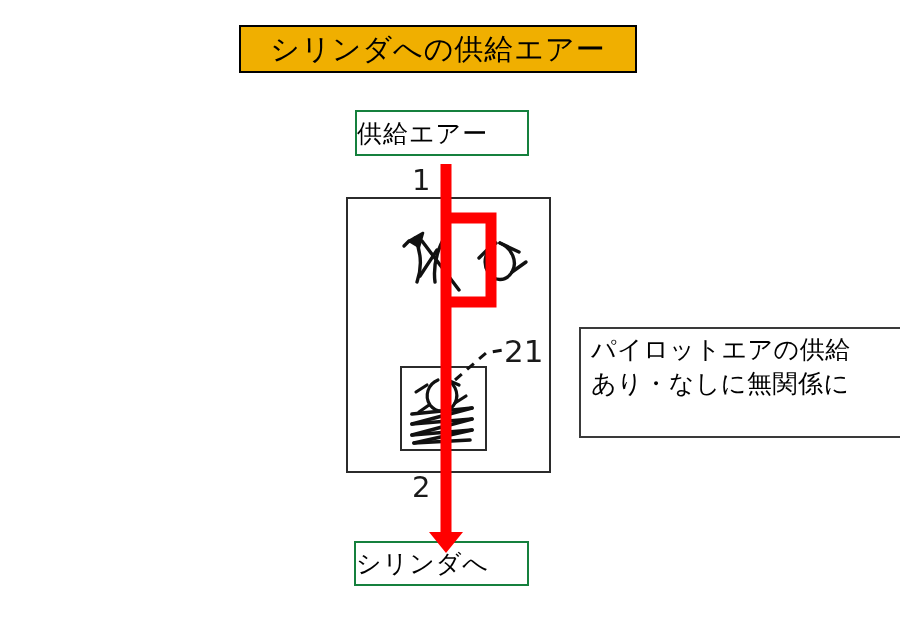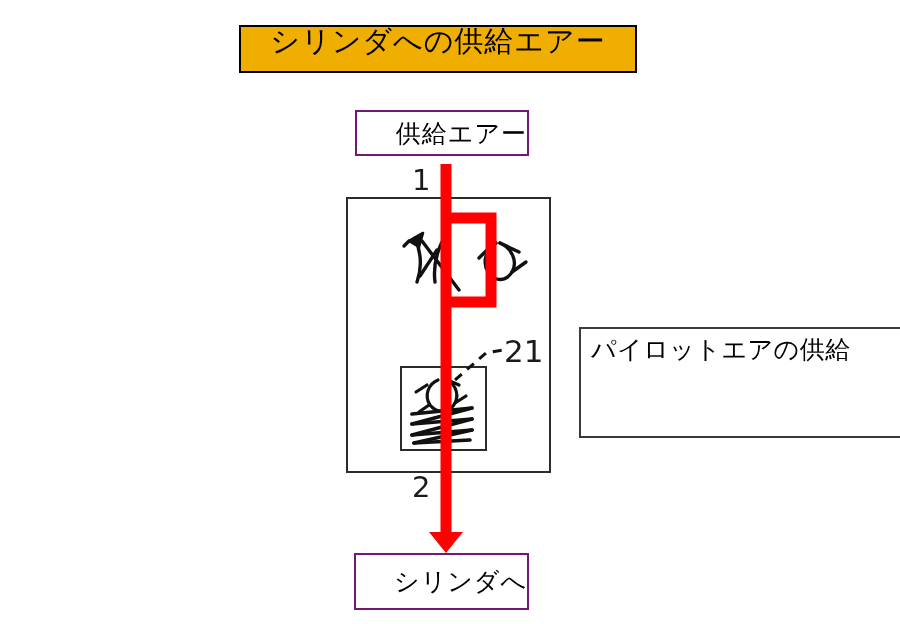--- a/index.html
+++ b/index.html
@@ -22,57 +22,58 @@
   
   #title-banner {
     left: 239px;
     top: 25px;
     width: 398px;
     height: 48px;
     background: #F0AF00;
     border: 2px solid #000000;
     box-sizing: border-box;
     display: flex;
+    align-items: center;
     justify-content: center;
   }
   #title-banner .label {
     font-size: 29px;
     line-height: 1;
     letter-spacing: 1px;
     white-space: nowrap;
   }
 
   
   .label-box {
-    border: 2px solid #701a75;
+    border: 2px solid #15803d;
     box-sizing: border-box;
     background: #ffffff;
     display: flex;
     align-items: center;
-    justify-content: flex-end;
+    justify-content: flex-start;
   }
   .label-box .label {
     font-size: 25px;
     line-height: 1;
     letter-spacing: 1px;
     white-space: nowrap;
   }
 
   #supply-air-box {
     left: 355px;
     top: 110px;
     width: 174px;
     height: 46px;
   }
 
   #to-cylinder-box {
     left: 354px;
-    top: 553px;
+    top: 541px;
     width: 175px;
-    height: 57px;
+    height: 45px;
   }
 
   
   #note-box {
     left: 562px;
     top: 327px;
     width: 328px;
     height: 111px;
     border: 2px solid #3a3a3a;
     box-sizing: border-box;
@@ -217,17 +218,18 @@
 
   <path d="M 446 164 L 446 534" stroke="#FF0000" stroke-width="11" fill="none" stroke-linecap="butt"></path>
 
   <path d="M 446 218 L 491 218 L 491 302 L 446 302" stroke="#FF0000" stroke-width="11" fill="none" stroke-linecap="butt" stroke-linejoin="miter"></path>
 
   <polygon points="429,532 463,532 446,553" fill="#FF0000"></polygon>
 </svg>
 
 <div class="abs" id="note-box">
   <div class="note-line">パイロットエアの供給</div>
+  <div class="note-line">あり・なしに無関係に</div>
 </div>
 
 <div class="abs label-box" id="to-cylinder-box">
   <span class="label">シリンダへ</span>
 </div>
 
 </body></html>

